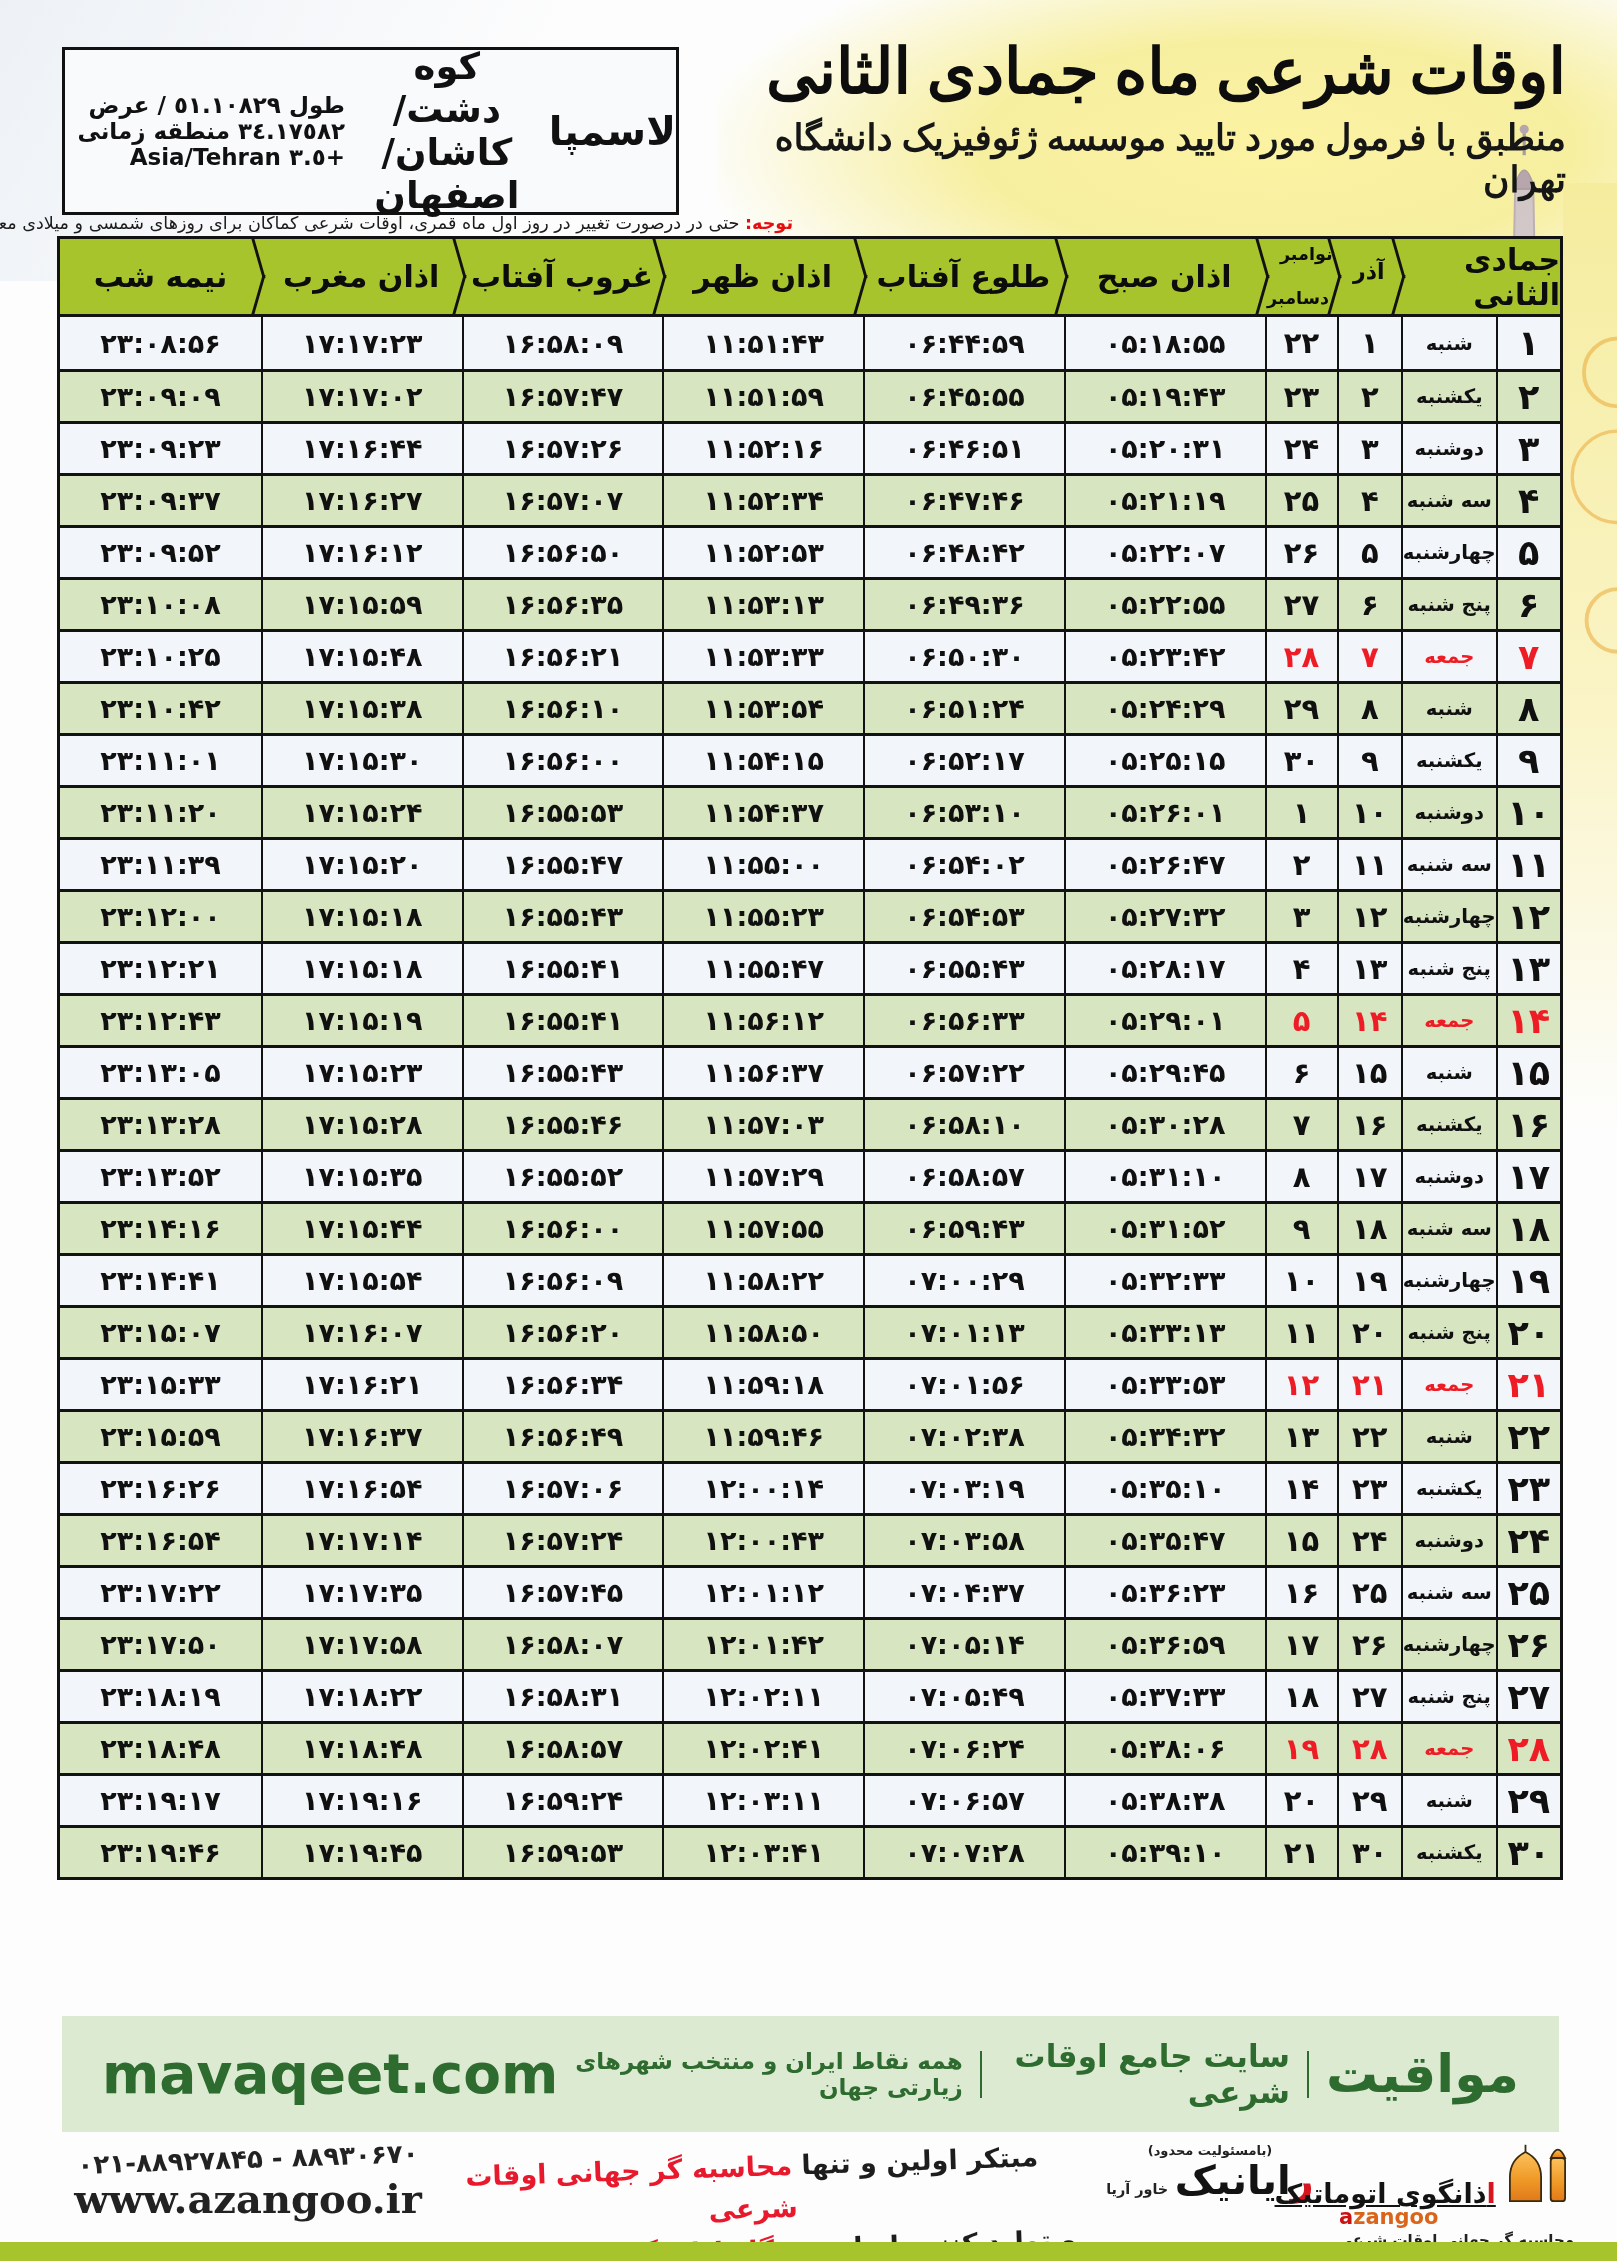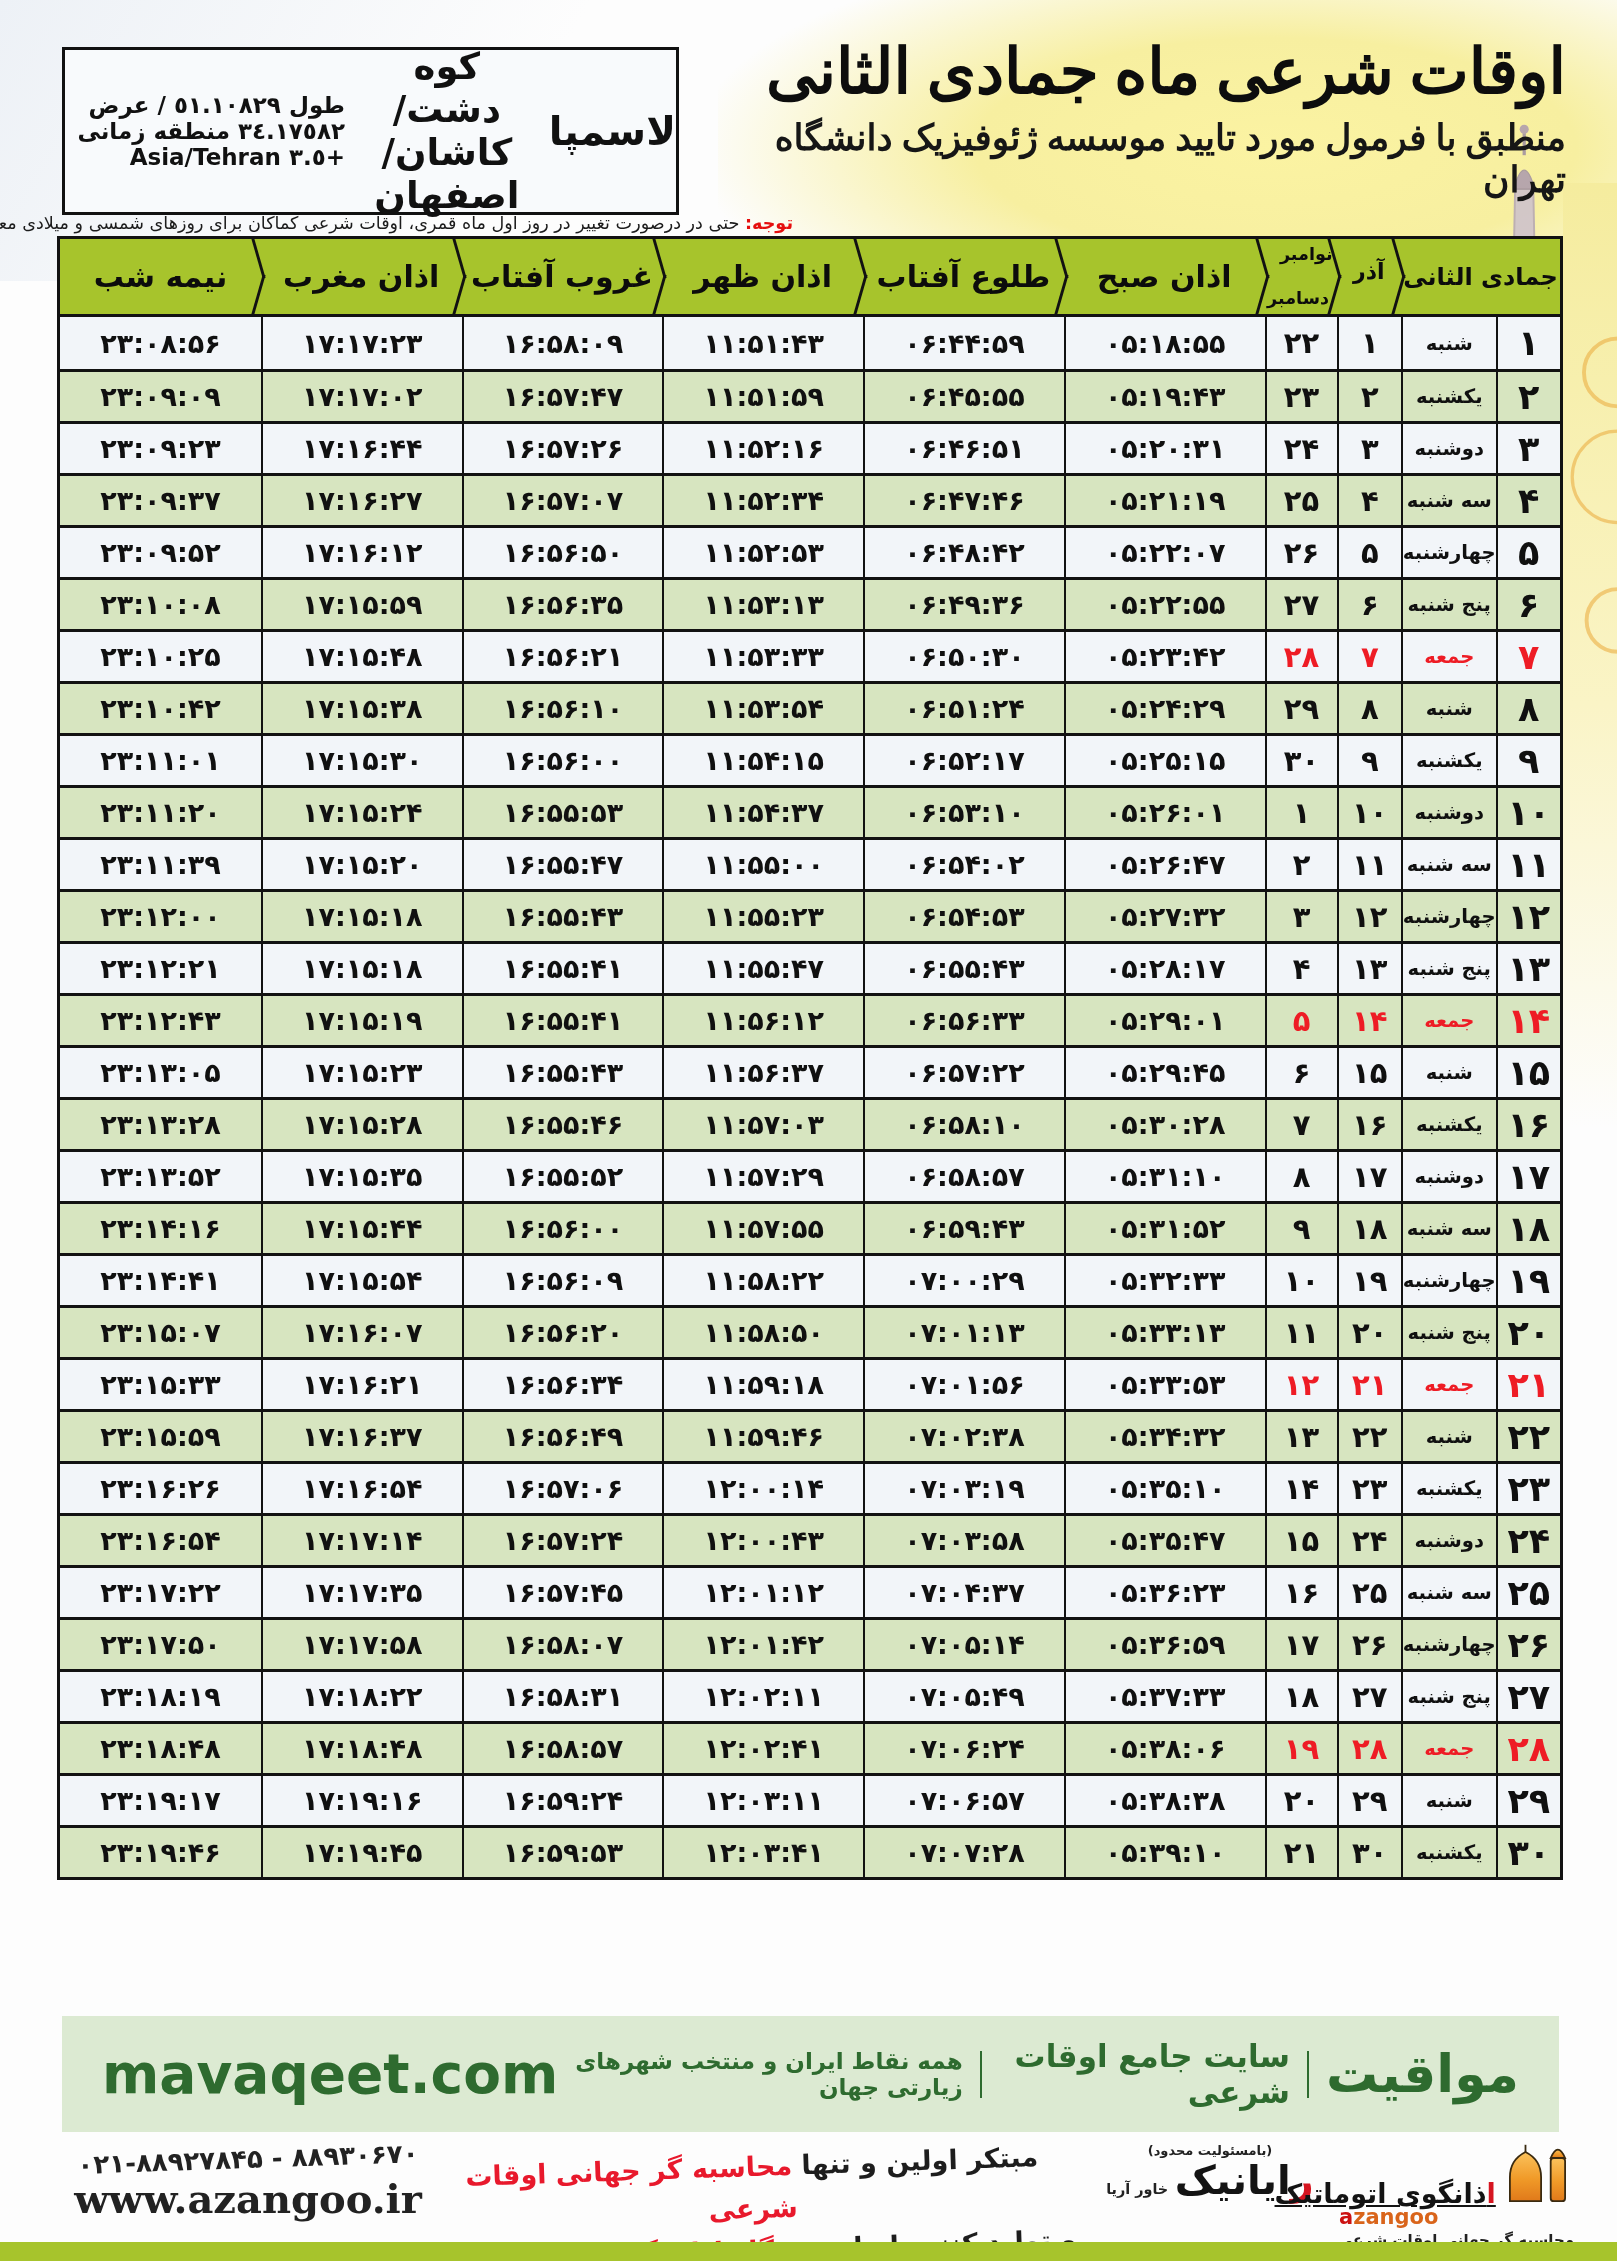--- a/index.html
+++ b/index.html
@@ -45,21 +45,21 @@
     font-size:17.6px;color:#1c1c1c;white-space:nowrap;}
   .notice .notice-label{color:#e50e0e;font-weight:800;}
 
   
   .ptable{position:absolute;left:57px;top:236px;width:1506px;z-index:1;
     border:3.9px solid var(--line);background:#fff;}
   .thead{display:flex;direction:rtl;height:78px;background:var(--hdr-green);
     border-bottom:3.3px solid var(--line);position:relative;align-items:stretch;}
   .hcell{display:flex;align-items:center;justify-content:center;
     font-weight:800;color:#0c0c0c;}
-  .h-month{width:10.6%;font-size:24px;}
+  .h-month{width:10.6%;font-size:30px;}
   .h-azar{width:4.3%;font-size:22px;align-items:flex-start;padding-top:20px;}
   .h-novdec{width:4.8%;position:relative;font-size:17.6px;}
   .h-novdec .nov{position:absolute;top:5.2px;right:3.9px;}
   .h-novdec .dec{position:absolute;bottom:6.5px;left:2.6px;}
   .h-time{width:13.3833%;font-size:30px;}
   .chev{position:absolute;top:0;height:100%;width:3.9px;z-index:3;}
   .chev span{position:absolute;left:0;width:2.6px;height:52%;background:var(--line);}
   .chev .t{top:0;transform:skewX(16deg);}
   .chev .b{bottom:0;transform:skewX(-16deg);}
 

